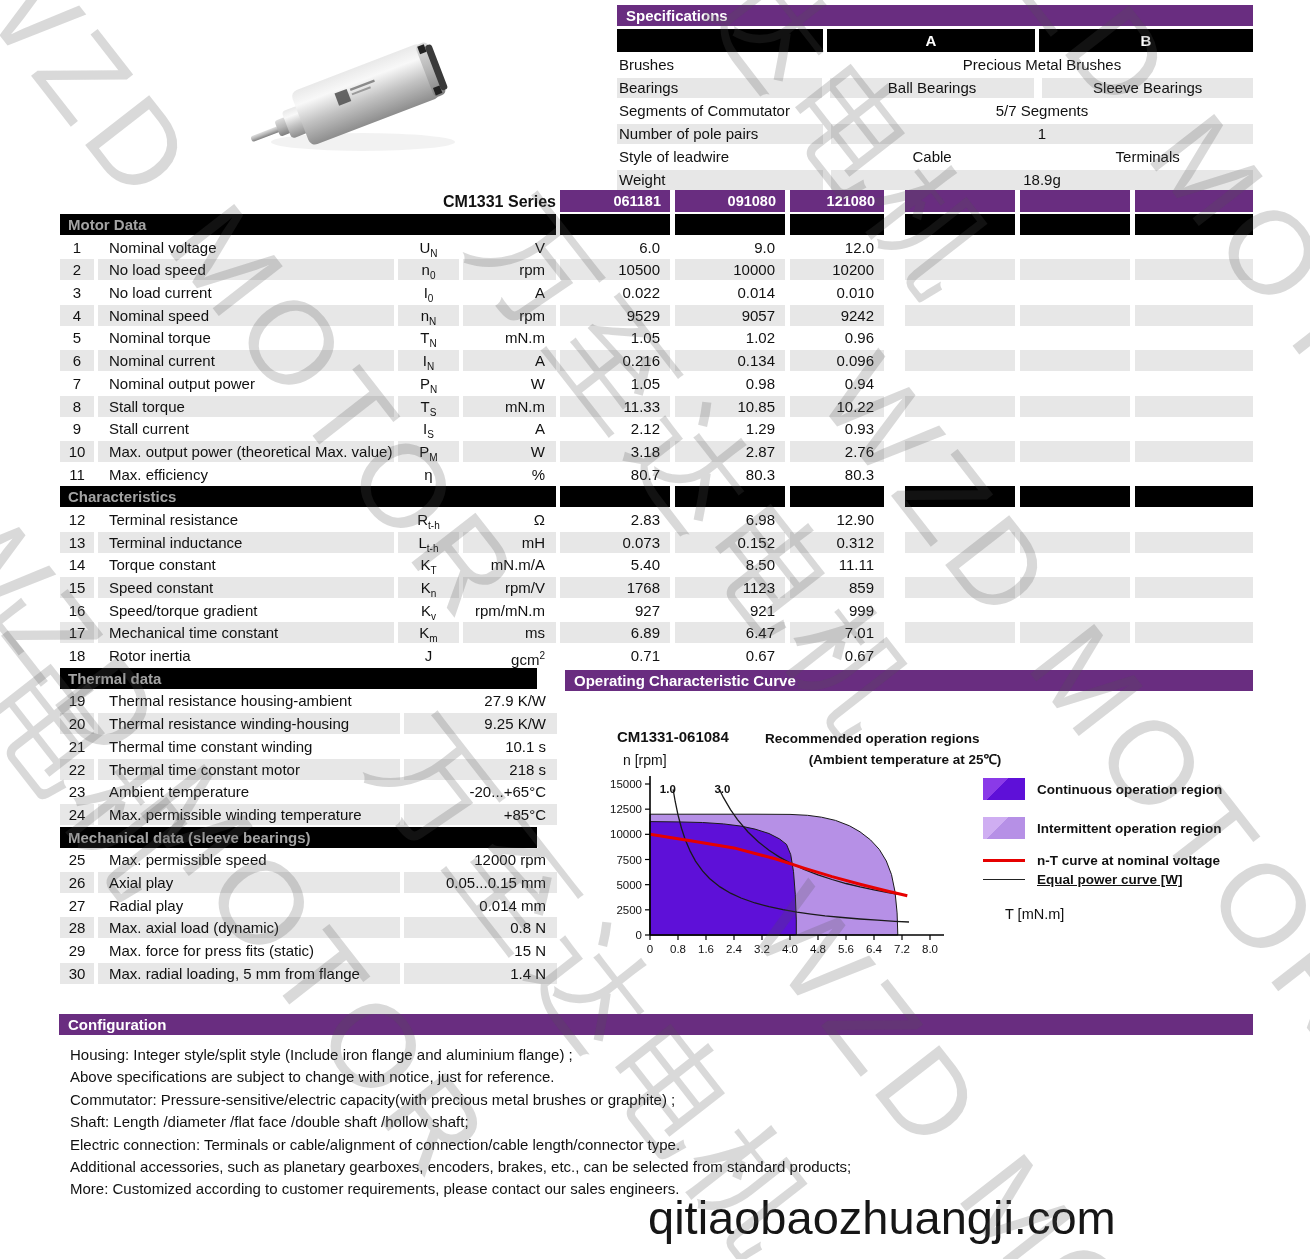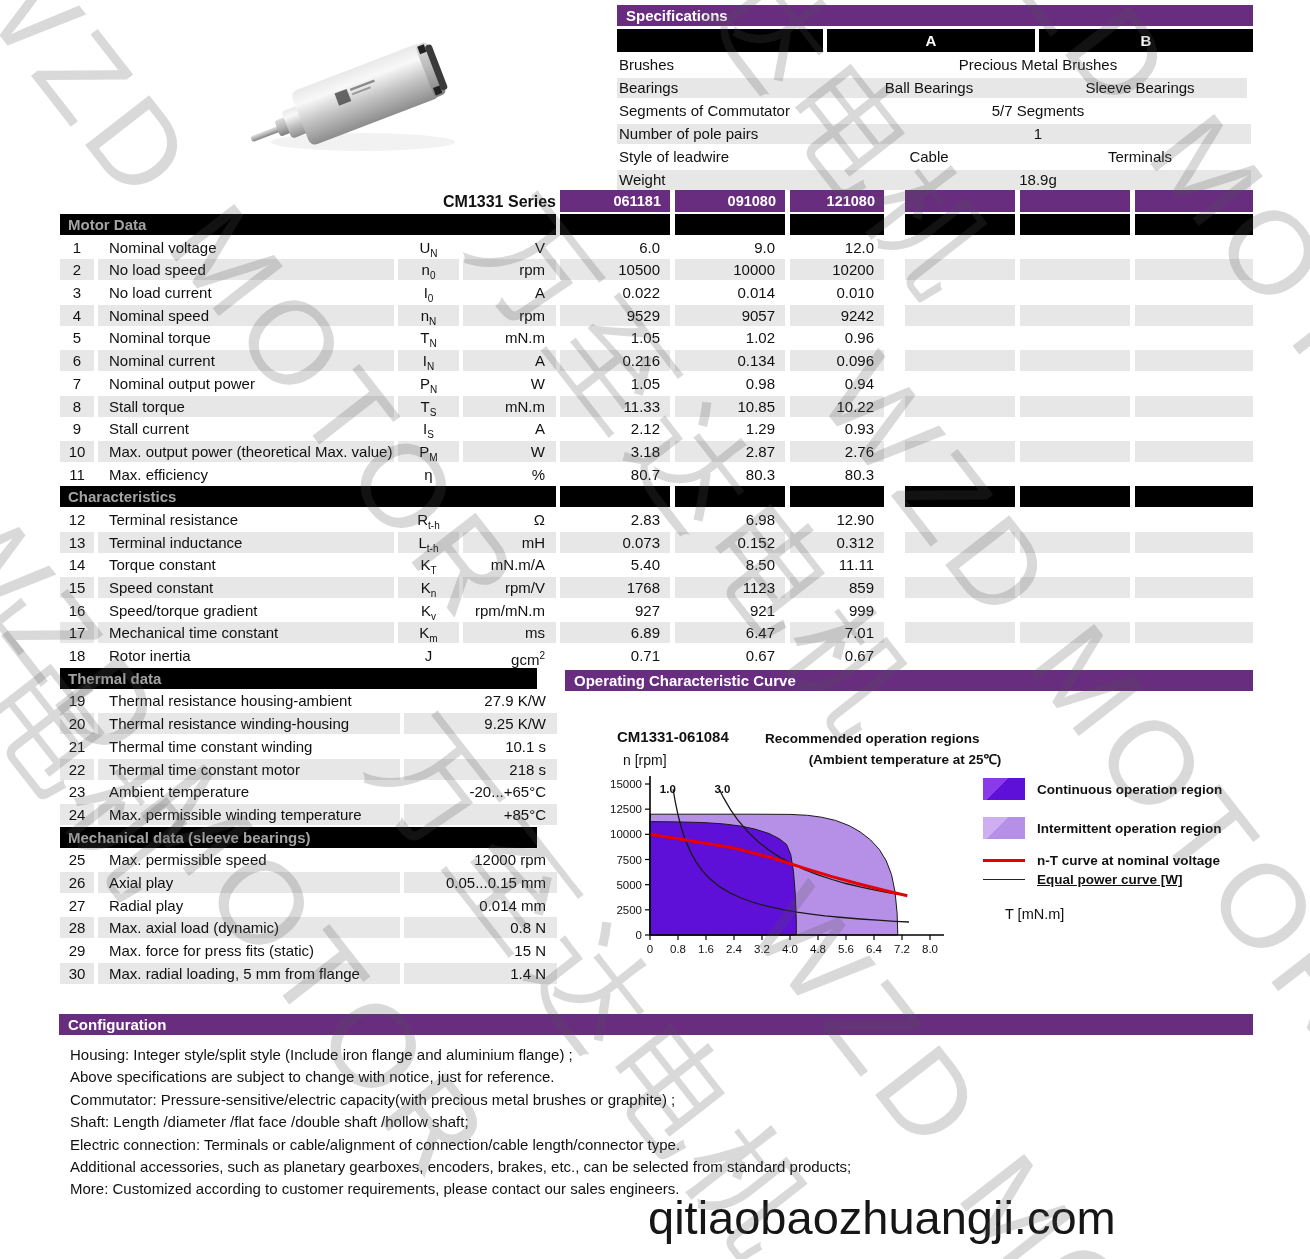--- a/index.html
+++ b/index.html
@@ -14,21 +14,21 @@
   .wm.w7{left:900px;top:330px;}  .wm.w8{left:460px;top:690px;} .wm.w9{left:830px;top:860px;}
   
   .purple-bar{background:var(--accent);color:#fff;font-weight:bold;font-size:15px;
               line-height:21px;height:21px;padding-left:9px;}
   
   .spec{position:absolute;left:617px;top:5px;width:636px;z-index:2;}
   .spec-head{display:flex;gap:4px;margin-top:3px;height:23px;}
   .spec-head .hcell{background:#000;color:#fff;font-weight:bold;font-size:15px;
                     line-height:23px;text-align:center;}
   .hc-lab{width:206px;} .hc-a{width:208px;} .hc-b{width:214px;}
-  .spec-row{display:flex;gap:0;height:20.5px;margin-top:2.5px;font-size:15px;line-height:20.5px;}
+  .spec-row{display:flex;gap:8px;height:20.5px;margin-top:2.5px;font-size:15px;line-height:20.5px;}
   .spec-row .sc{background:transparent;}
   .spec-row.shade .sc{background:var(--stripe);}
   .sc.lab{width:206px;padding-left:2px;}
   .sc.a{width:208px;text-align:center;} .sc.b{width:214px;text-align:center;}
   .sc.spn{width:426px;text-align:center;}
   
   .motor{position:absolute;left:243px;top:20px;z-index:2;}
   
   .series-row{position:absolute;left:60px;top:190px;width:1193px;height:23px;z-index:2;}
   .series-label{position:absolute;left:0;top:0;width:496px;text-align:right;font-weight:bold;

